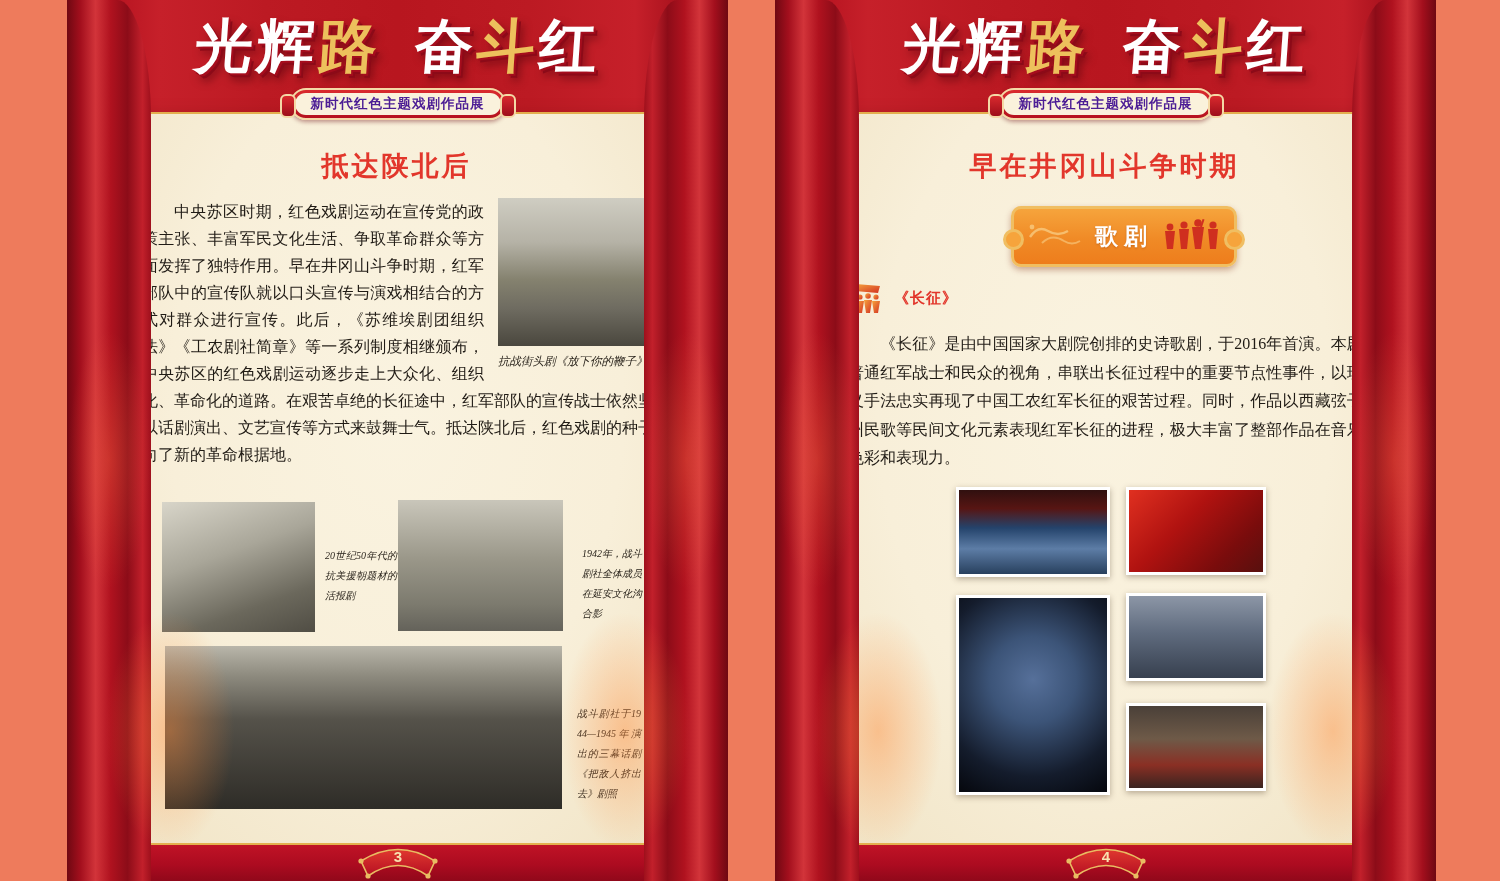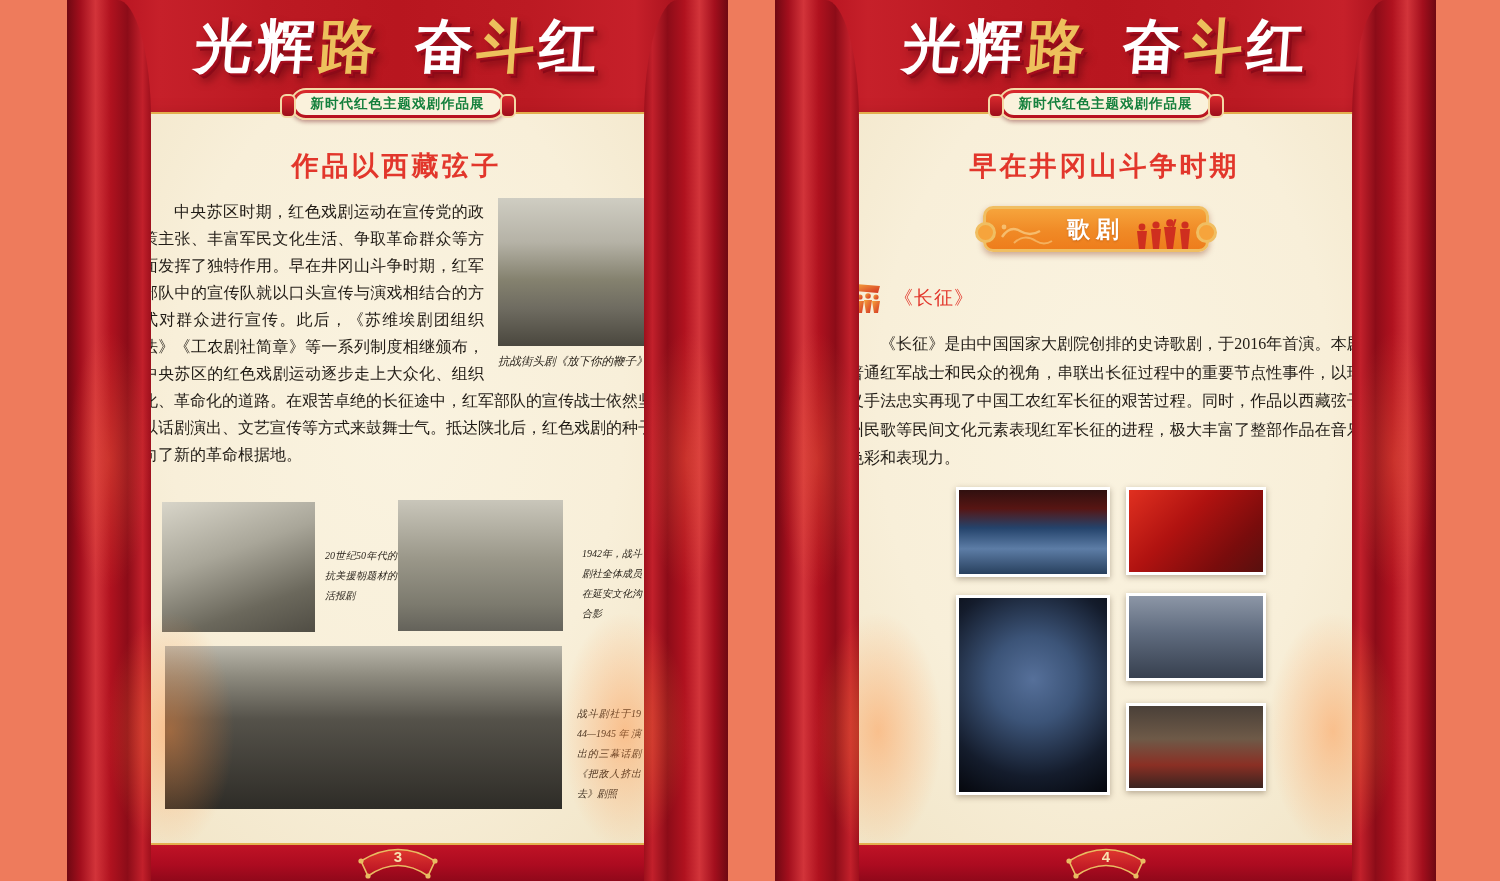--- a/index.html
+++ b/index.html
@@ -32,21 +32,21 @@
   .tchar { display:inline-block; transform:skewX(-4deg);
     text-shadow:2px 2px 0 #a50d1d, 4px 4px 0 #8c0a18, 6px 7px 8px rgba(70,0,10,.55); }
   .tchar.white { color:#ffffff; }
   .tchar.gold  { color:#edc05c; }
   .tgap { display:inline-block; width:34px; }
 
   .ribbon-wrap { position:absolute; top:88px; left:0; right:0; z-index:9; display:flex; justify-content:center; }
   .ribbon { position:relative; background:linear-gradient(180deg,#d92a2e,#b5121f); border:2px solid #f4d9a6;
     border-radius:16px; padding:3px; box-shadow:0 2px 4px rgba(100,0,10,.4); }
   .ribbon-inner { background:#faf2dc; border-radius:11px; padding:2px 16px;
-    font-family:"Liberation Sans","DejaVu Sans",sans-serif; font-size:13.5px; font-weight:bold; color:#15803d; letter-spacing:1px; }
+    font-family:"Liberation Sans","DejaVu Sans",sans-serif; font-size:13.5px; font-weight:bold; color:#4c1d95; letter-spacing:1px; }
   .ribbon:before, .ribbon:after { content:""; position:absolute; top:50%; width:12px; height:20px; margin-top:-10px;
     background:linear-gradient(180deg,#d92a2e,#9e0e1a); border:2px solid #f4d9a6; border-radius:6px; }
   .ribbon:before { left:-12px; } .ribbon:after { right:-12px; }
 
   
   .page { position:absolute; left:36px; top:112px; width:587px; height:733px; z-index:3;
     background:radial-gradient(ellipse at 50% 40%, #faf3e0 0%, #f8efd9 55%, #f0e3c4 100%);
     border:2px solid #e3af4e; border-radius:16px; box-shadow:0 8px 20px rgba(80,0,10,.45); }
   .section-title { position:absolute; top:34px; left:0; right:0; text-align:center;
     font-family:"Liberation Sans","DejaVu Sans",sans-serif; font-weight:900; font-size:27px;
@@ -73,36 +73,36 @@
   .fig-b { position:absolute; left:236px; top:-2px; }
   .ph-group { width:165px; height:131px;
     background:linear-gradient(180deg,#c9c6ba 0%,#9a9789 45%,#7c7a6e 80%,#64625a 100%); }
   .cap-b { position:absolute; left:420px; top:42px; width:60px; }
   .fig-c { position:absolute; left:60px; top:532px; }
   .ph-stage { width:397px; height:163px;
     background:linear-gradient(180deg,#b9b6aa 0%,#8e8b7f 18%,#55524a 45%,#2e2c27 100%); }
   .cap-c { position:absolute; left:472px; top:590px; width:64px; }
 
   
-  .cat-badge { position:absolute; left:170px; top:92px; width:226px; height:46px; z-index:2;
+  .cat-badge { position:absolute; left:198px; top:92px; width:226px; height:61px; z-index:2;
     background:linear-gradient(180deg,#f6a43c 0%,#f08a26 55%,#ee7d1c 100%);
     border:3px solid #f0be62; border-radius:10px; box-shadow:0 3px 6px rgba(120,30,0,.35);
     display:flex; align-items:center; justify-content:center; }
   .cat-badge:before, .cat-badge:after { content:""; position:absolute; top:50%; width:15px; height:15px;
     margin-top:-7.5px; border-radius:50%; background:#f6a43c; border:3px solid #f0be62; }
   .cat-badge:before { left:-11px; } .cat-badge:after { right:-11px; }
   .cat-badge .label { font-family:"Liberation Sans","DejaVu Sans",sans-serif; font-weight:900;
     font-size:23px; color:#ffffff; letter-spacing:6px; text-shadow:0 1px 2px rgba(150,60,0,.4); }
   .badge-deco { position:absolute; top:6px; bottom:6px; }
   .deco-cloud { left:10px; width:62px; } .deco-figs { right:8px; width:66px; }
 
   .work-head { position:absolute; left:33px; top:168px; display:flex; align-items:center; }
   .work-icon { width:40px; height:32px; margin-right:8px; }
-  .work-title { font-family:"Liberation Sans","DejaVu Sans",sans-serif; font-weight:normal;
-    font-size:19px; color:#e2362b; letter-spacing:1px; }
+  .work-title { font-family:"Liberation Sans","DejaVu Sans",sans-serif; font-weight:bold;
+    font-size:15px; color:#e2362b; letter-spacing:1px; }
   .para-right { position:absolute; left:35px; top:216px; width:547px; line-height:28.5px; }
 
   .grid { position:absolute; left:0; top:373px; width:100%; }
   .g { position:absolute; border:3px solid #ffffff; box-shadow:0 2px 6px rgba(60,40,20,.35); }
   .g1 { left:143px; top:0;   width:154px; height:90px;
     background:linear-gradient(180deg,#30100f 0%,#571513 22%,#24436b 45%,#5d7da6 70%,#28405e 100%); }
   .g2 { left:313px; top:0;   width:140px; height:88px;
     background:linear-gradient(135deg,#e03020 0%,#b01210 40%,#7a0c0c 75%,#58100e 100%); }
   .g3 { left:143px; top:108px; width:154px; height:200px;
     background:radial-gradient(circle at 50% 42%, #56709a 0%, #3c5478 32%, #141c2c 72%, #05070d 100%); }
@@ -125,21 +125,21 @@
 
   <div class="panel panel-left">
     <div class="main-title"><span class="tchar white">光</span><span class="tchar white">辉</span><span class="tchar gold">路</span><span class="tgap"></span><span class="tchar white">奋</span><span class="tchar gold">斗</span><span class="tchar white">红</span></div>
     <div class="ribbon-wrap">
       <div class="ribbon">
         <div class="ribbon-inner">新时代红色主题戏剧作品展</div>
       </div>
     </div>
 
     <div class="page">
-      <div class="section-title">作品以西藏弦子</div>
+      <div class="section-title">抵达陕北后</div>
 
       <p class="body-text para-left">
         <span class="float-photo">
           <span class="ph ph-street"></span>
           <span class="cap cap-sm">抗战街头剧《放下你的鞭子》剧照</span>
         </span><span>中央苏区时期，红色戏剧运动在宣传党的政策主张、丰富军民文化生活、争取革命群众等方面发挥了独特作用。早在井冈山斗争时期，红军部队中的宣传队就以口头宣传与演戏相结合的方式对群众进行宣传。此后，《苏维埃剧团组织法》《工农剧社简章》等一系列制度相继颁布，中央苏区的红色戏剧运动逐步走上大众化、组织化、革命化的道路。在艰苦卓绝的长征途中，红军部队的宣传战士依然坚持以话剧演出、文艺宣传等方式来鼓舞士气。抵达陕北后，红色戏剧的种子撒向了新的革命根据地。</span>
       </p>
 
       <div class="photos-row">
         <div class="fig-a">

